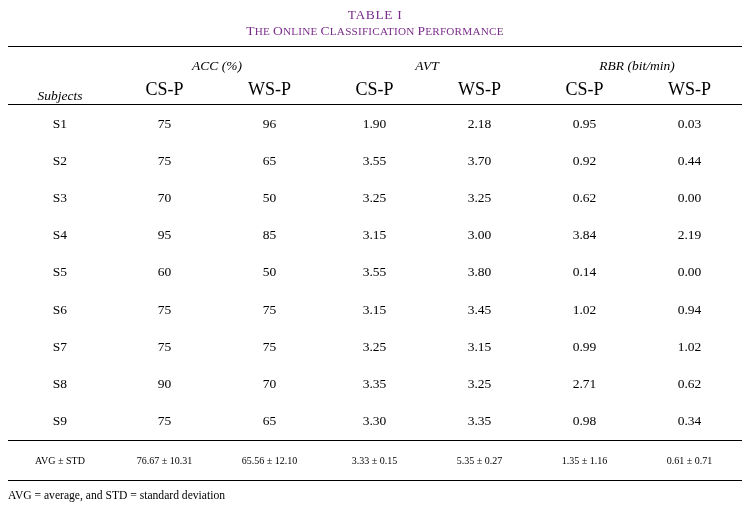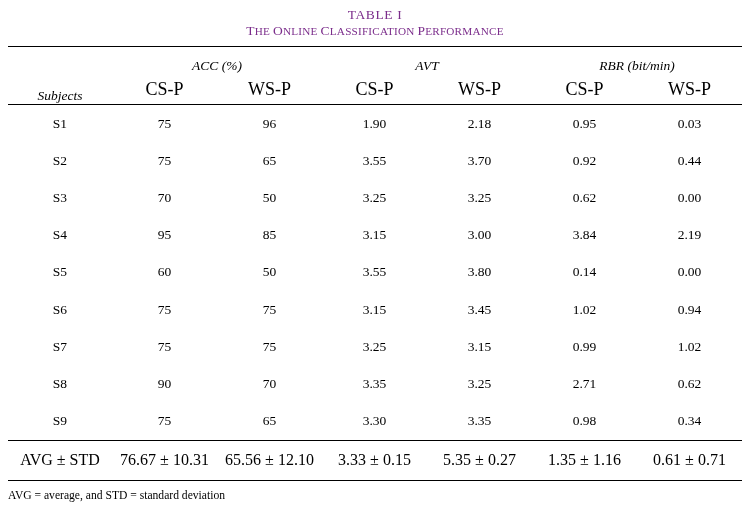--- a/index.html
+++ b/index.html
@@ -71,21 +71,21 @@
     font-size: 13.5px;
   }
   .body-row td {
     height: 37.2px;
     vertical-align: middle;
     font-size: 13.5px;
   }
   .avg-row td {
     height: 39px;
     vertical-align: middle;
-    font-size: 16px;
+    font-size: 10px;
   }
   .col-subj { width: 104px; }
   .col-d { width: 105px; }
 
   .footnote {
     width: 734px;
     margin: 7px auto 0 auto;
     font-size: 11.6px;
     line-height: 15.5px;
     font-family: "Liberation Serif", serif;

